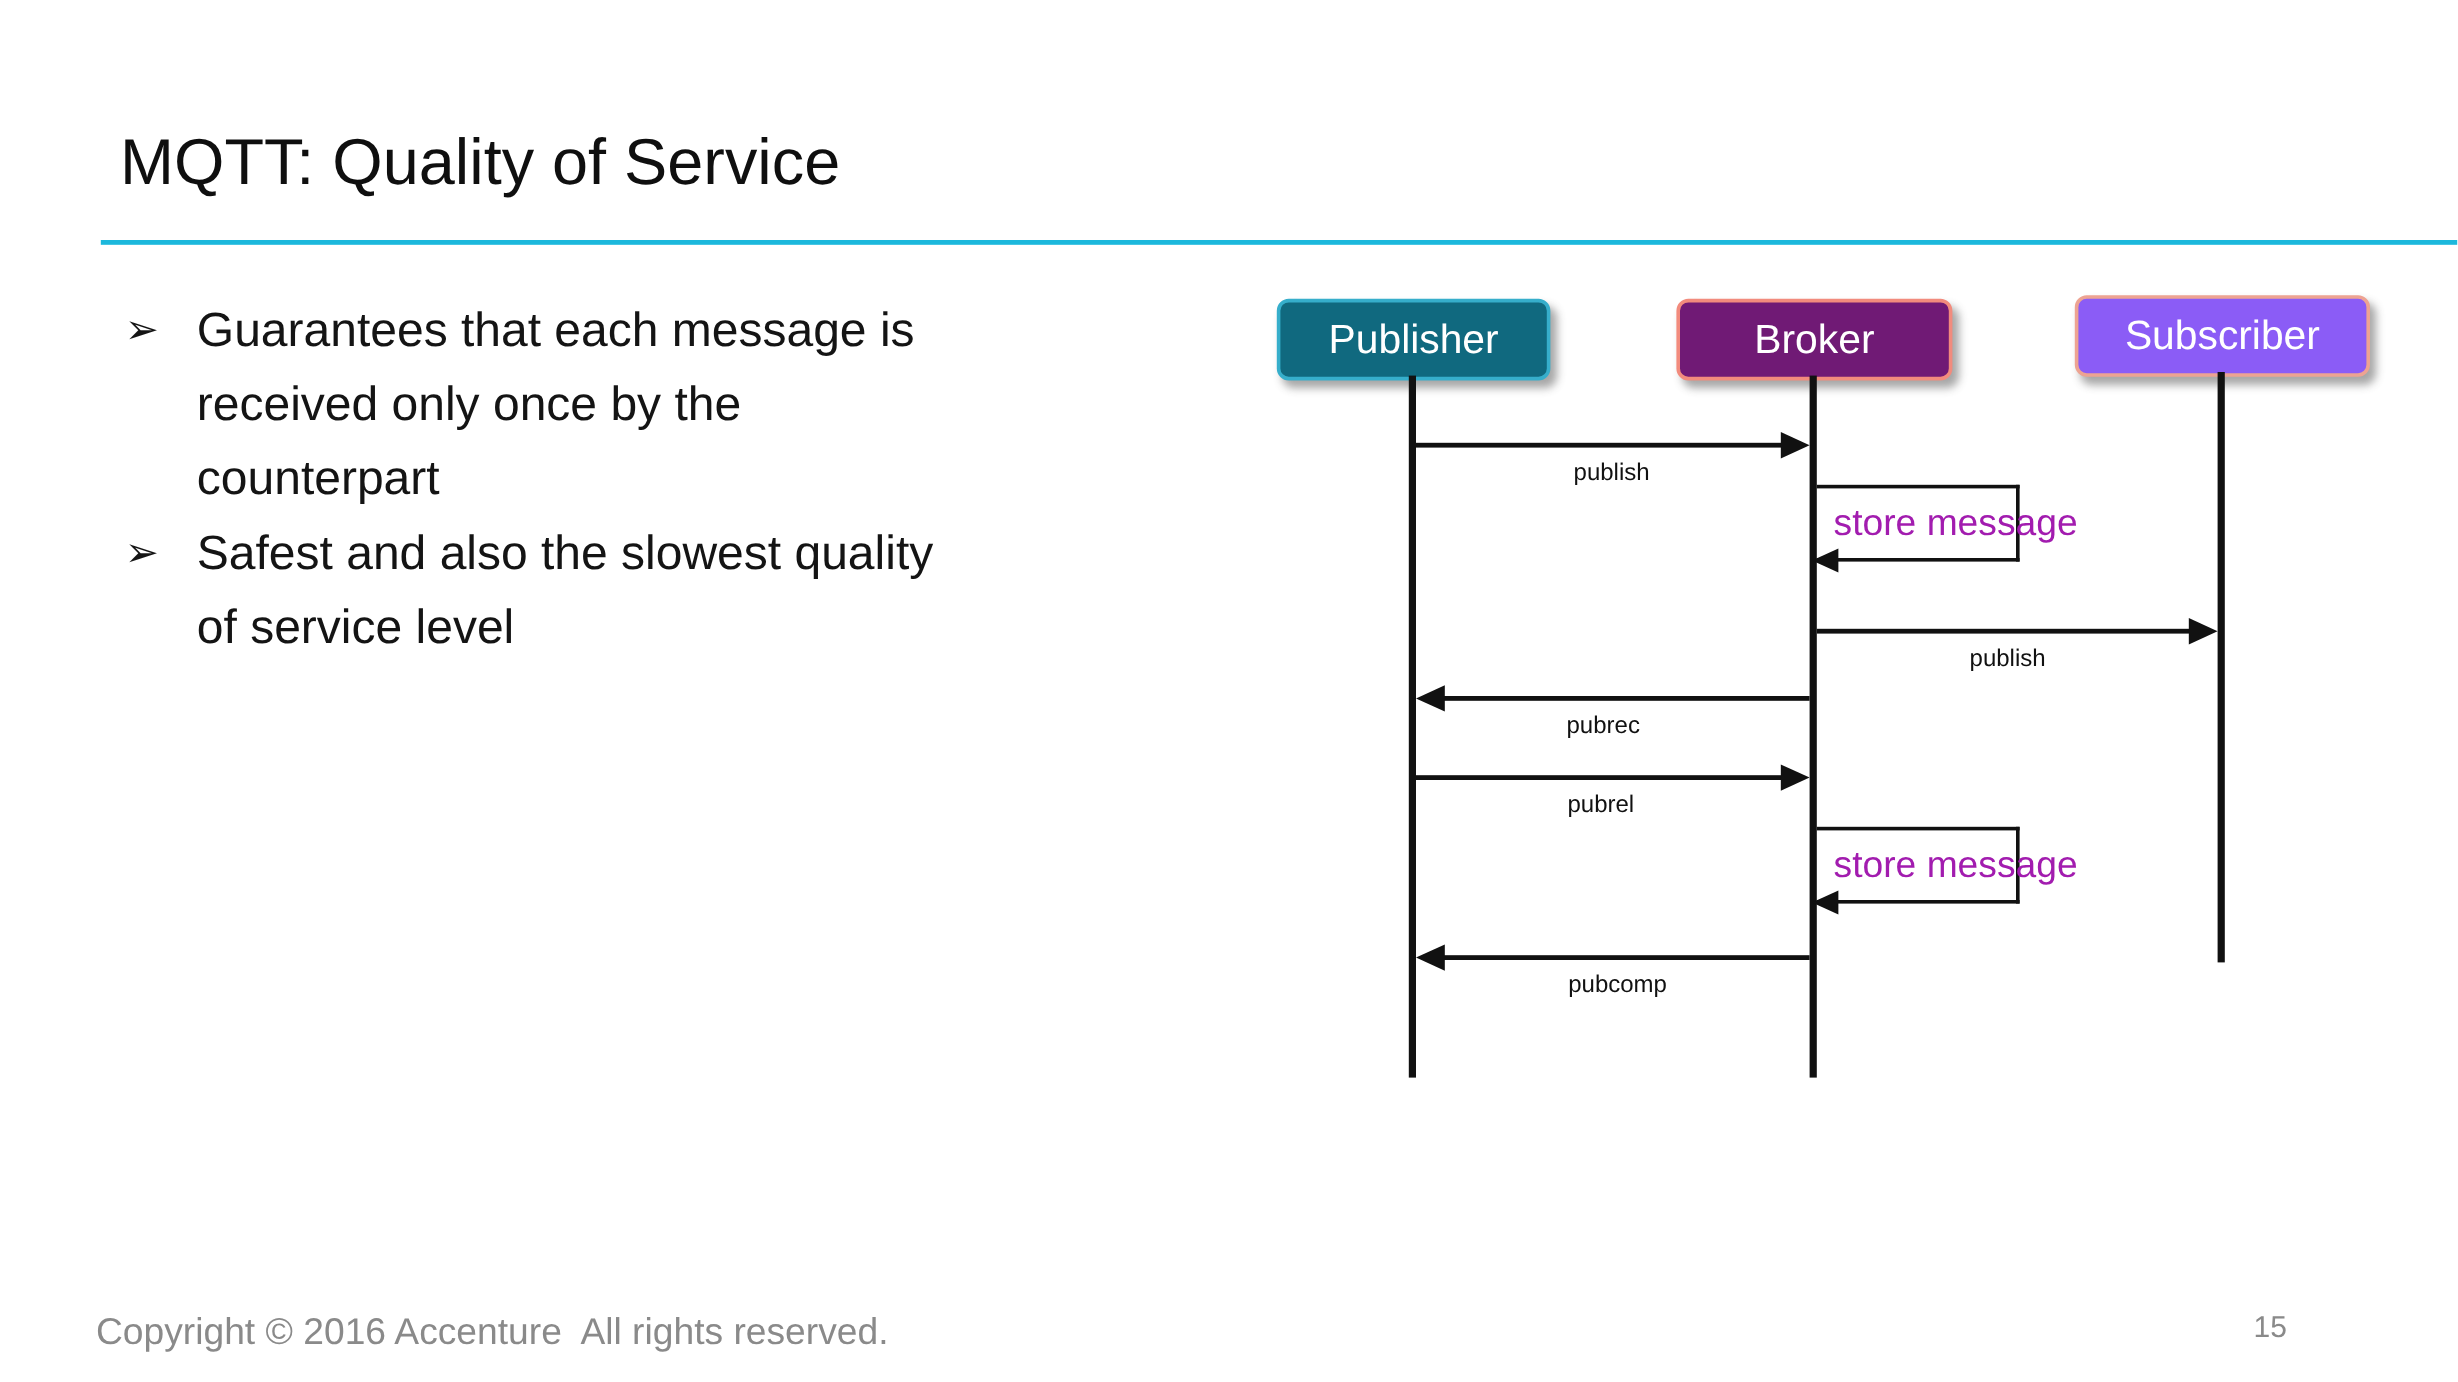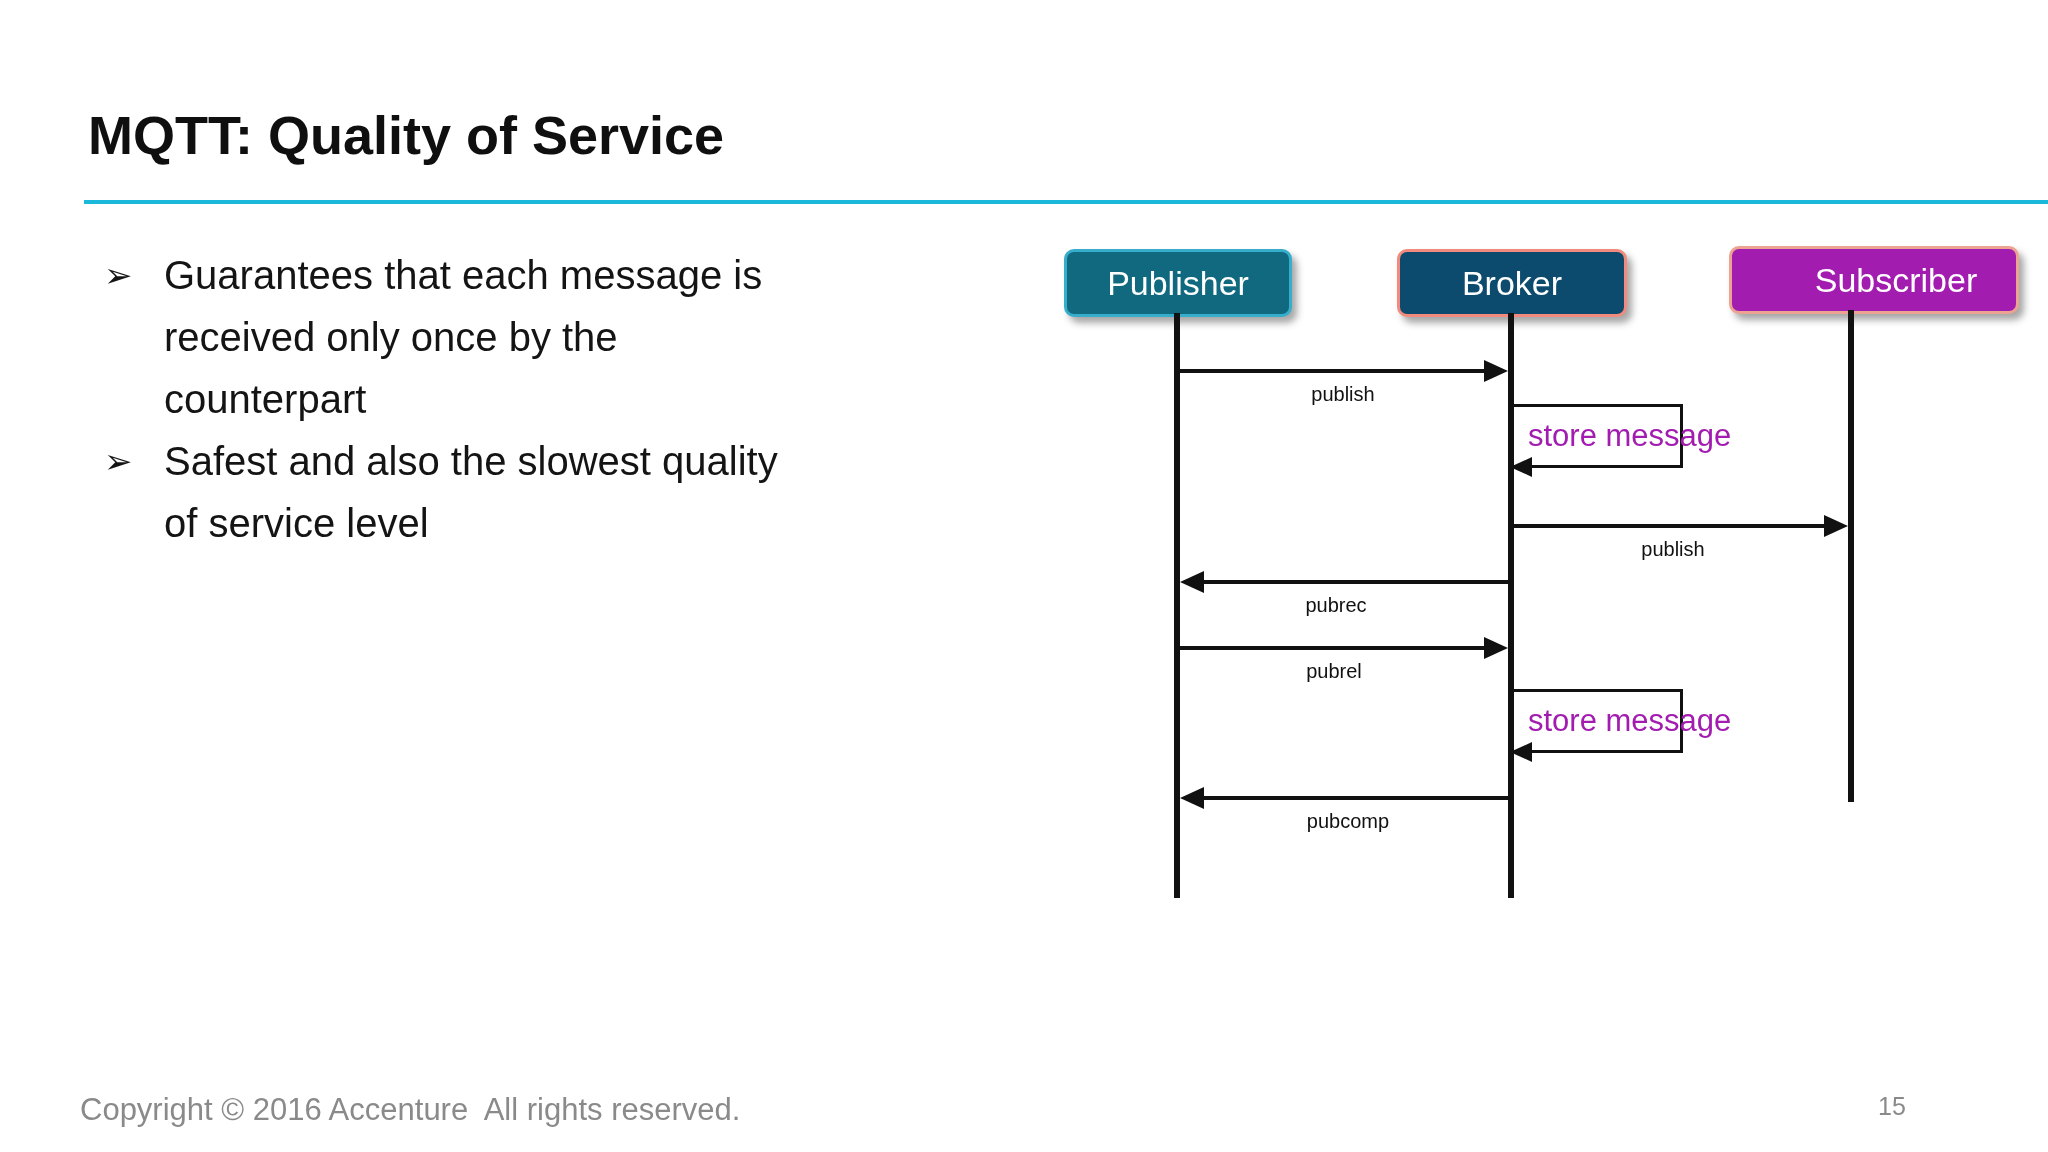--- a/index.html
+++ b/index.html
@@ -1,37 +1,37 @@
 <!DOCTYPE html>
 <html><head>
 <meta charset="utf-8">
 <style>
   html,body{margin:0;padding:0;background:#ffffff;}
   body{font-family:"Liberation Sans", sans-serif; -webkit-font-smoothing:antialiased;}
   .slide{position:relative;width:2048px;height:1152px;background:#ffffff;overflow:hidden;}
 
   
-  .slide-title{position:absolute;left:88px;top:104px;font-size:54px;font-weight:700;color:#0f0f0f;letter-spacing:0px;}
+  .slide-title{position:absolute;left:100px;top:104px;font-size:54px;font-weight:400;color:#0f0f0f;letter-spacing:0px;}
   .title-rule{position:absolute;left:84px;top:200px;width:1964px;height:4px;background:#1cb8dc;}
 
   
   .body-block{position:absolute;left:96px;top:244px;width:860px;color:#141414;}
   .qos-heading{font-size:42px;line-height:58px;margin:0 0 4px 0;font-weight:400;}
   .bullet-list{list-style:none;margin:0;padding:0;}
   .bullet-item{position:relative;padding-left:68px;font-size:40px;line-height:62px;white-space:pre-line;}
   .bullet-arrow{position:absolute;left:8px;top:0;font-size:34px;line-height:62px;color:#141414;}
 
   
   .diagram{position:absolute;left:1px;top:0;width:2048px;height:916px;}
   .actor-box{position:absolute;height:62px;border-radius:10px;color:#ffffff;font-size:34px;
              display:flex;align-items:center;justify-content:center;
              box-shadow:5px 6px 7px rgba(60,60,60,0.45);}
   .actor-publisher{left:1063px;top:249px;width:222px;background:#10697f;border:3px solid #36aecb;}
-  .actor-broker{left:1396px;top:249px;width:224px;background:#0c4a6e;border:3px solid #f28b7d;}
-  .actor-subscriber{left:1728px;top:246px;width:240px;background:#a21caf;border:3px solid #eda392;padding-left:44px;}
+  .actor-broker{left:1396px;top:249px;width:224px;background:#701a75;border:3px solid #f28b7d;}
+  .actor-subscriber{left:1728px;top:246px;width:240px;background:#8b5cf6;border:3px solid #eda392;}
 
   .lifeline{position:absolute;width:6px;background:#111111;}
   .lifeline-publisher{left:1173px;top:313px;height:585px;}
   .lifeline-broker{left:1507px;top:313px;height:585px;}
   .lifeline-subscriber{left:1847px;top:310px;height:492px;}
 
   .arrow{position:absolute;height:4px;background:#111111;}
   .arrow.dir-right::after{content:'';position:absolute;right:-23px;top:50%;transform:translateY(-50%);
       width:0;height:0;border:11px solid transparent;border-right:0;border-left:24px solid #111111;}
   .arrow.dir-left::before{content:'';position:absolute;left:-23px;top:50%;transform:translateY(-50%);

